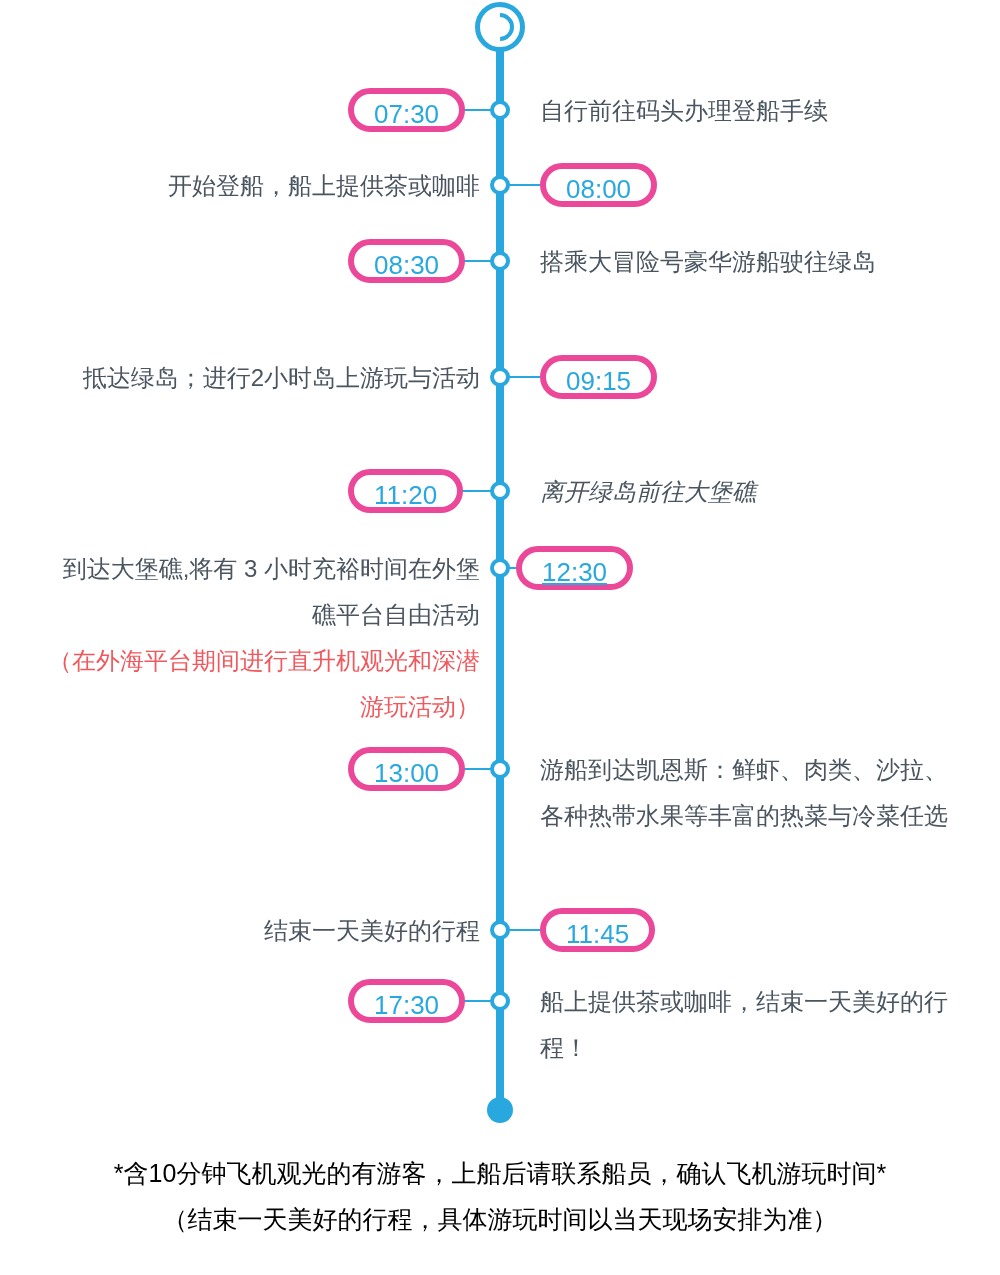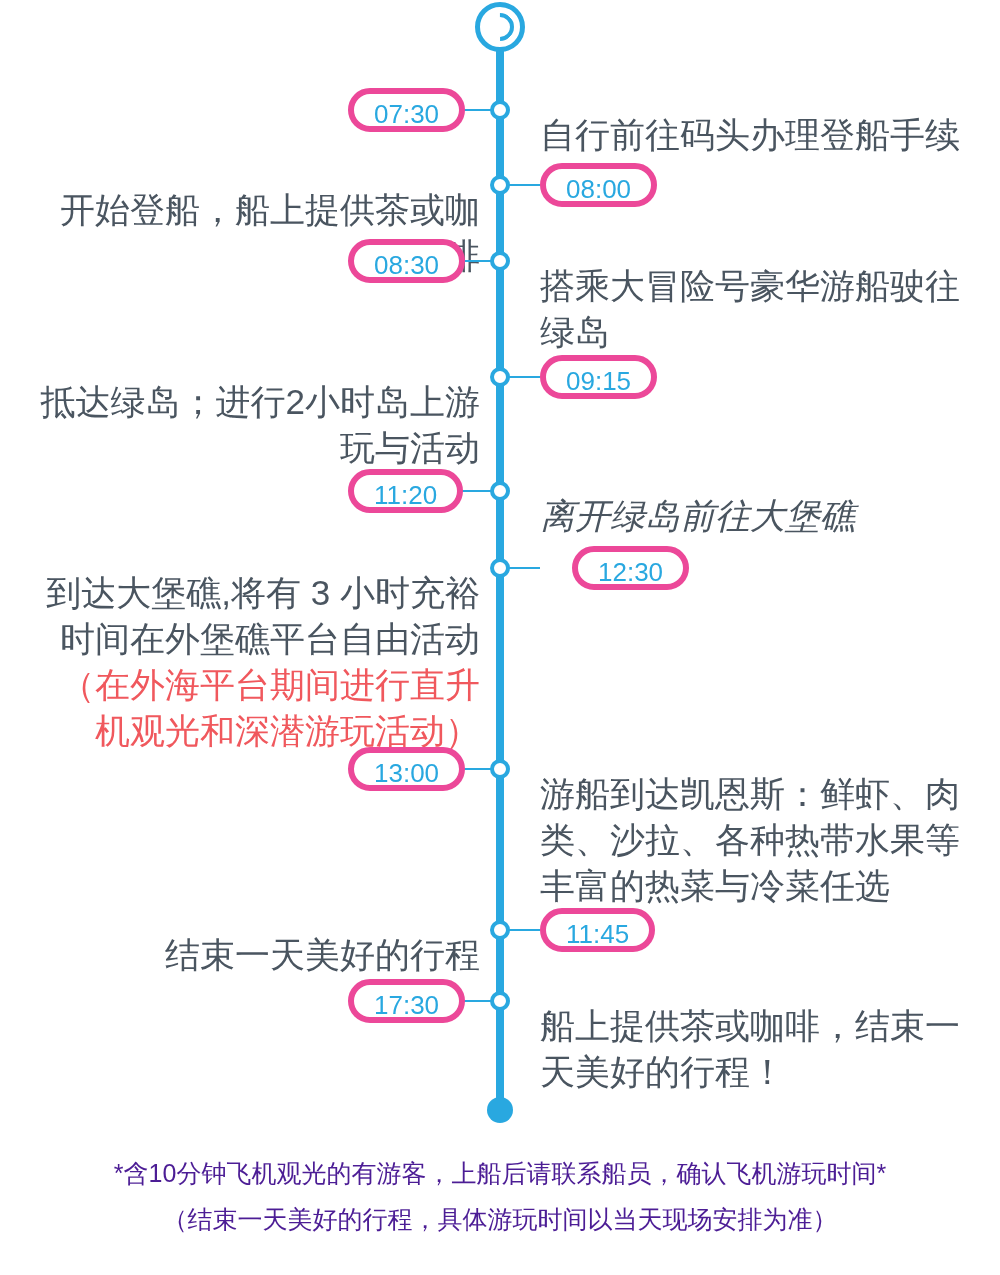--- a/index.html
+++ b/index.html
@@ -101,44 +101,43 @@
     border-radius: 22px;
     color: #29a8e0;
     font-size: 26px;
     background: #ffffff;
     white-space: nowrap;
     z-index: 2;
   }
 
   .desc {
     position: absolute;
-    font-size: 35px;
+    font-size: 24px;
     line-height: 46px;
     color: #4a5560;
     white-space: pre-line;
-    margin-top: 24px;
   }
   .desc.right {
     left: 540px;
     width: 420px;
     text-align: left;
   }
   .desc.left {
     left: 40px;
     width: 440px;
     text-align: right;
   }
 
   .footer {
     position: absolute;
     left: 0;
     top: 1150px;
     width: 1000px;
     text-align: center;
-    color: #4c1d95;
+    color: #000000;
   }
   .footer .line1 {
     font-size: 25px;
     line-height: 46px;
   }
   .footer .line2 {
     font-size: 25px;
     line-height: 46px;
   }
 </style>
@@ -183,21 +182,21 @@
   <div class="row">
     <div class="node" style="top:481px;"></div>
     <div class="connector" style="left:460px; top:490px; width:36px;"></div>
     <div class="time-pill" style="left:348px; top:469px;">11:20</div>
     <div class="desc right" style="top:469px;font-style:italic;">离开绿岛前往大堡礁</div>
   </div>
 
   <div class="row">
     <div class="node" style="top:558px;"></div>
     <div class="connector" style="left:504px; top:567px; width:36px;"></div>
-    <div class="time-pill" style="left:572px; top:546px;">12:30</div>
+    <div class="time-pill" style="left:516px; top:546px;text-decoration:underline;">12:30</div>
     <div class="desc left" style="top:546px;">到达大堡礁,将有 3 小时充裕时间在外堡礁平台自由活动</div>
     <div class="desc left note" style="top:638px; color:#f0585d;">（在外海平台期间进行直升机观光和深潜游玩活动）</div>
   </div>
 
   <div class="row">
     <div class="node" style="top:759px;"></div>
     <div class="connector" style="left:460px; top:768px; width:36px;"></div>
     <div class="time-pill" style="left:348px; top:747px;">13:00</div>
     <div class="desc right" style="top:747px;">游船到达凯恩斯：鲜虾、肉类、沙拉、各种热带水果等丰富的热菜与冷菜任选</div>
   </div>

